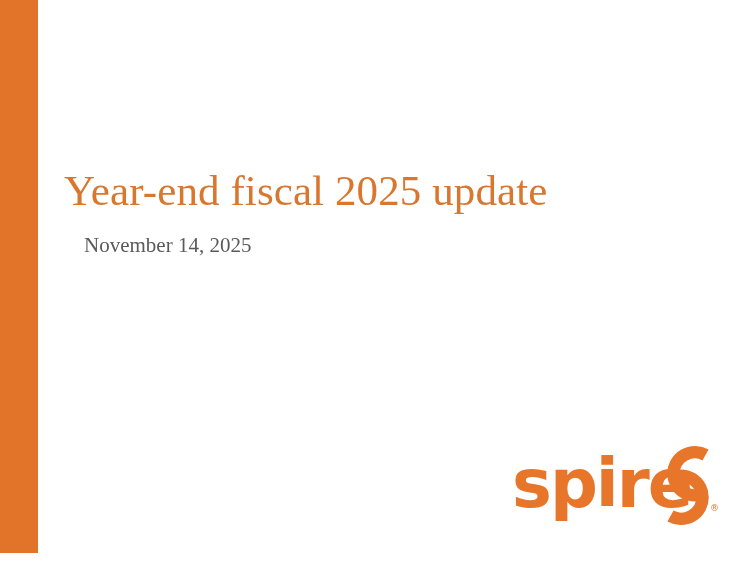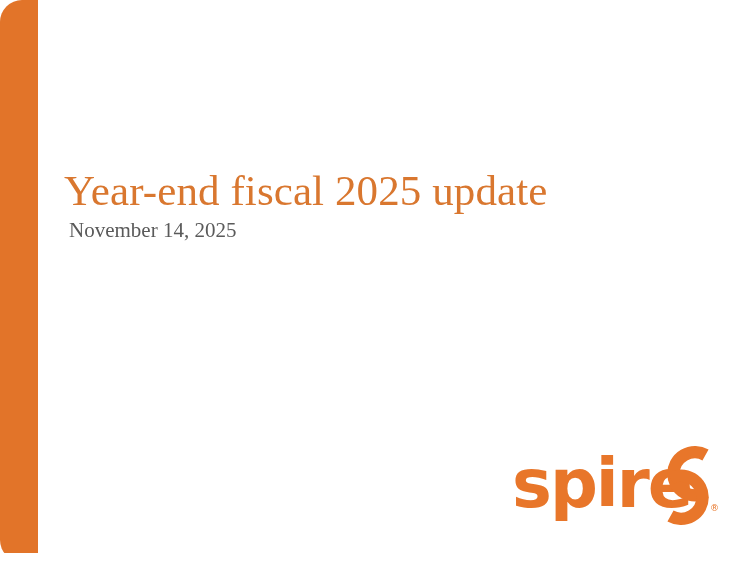--- a/index.html
+++ b/index.html
@@ -9,21 +9,20 @@
     background: #ffffff;
   }
 
   #slide {
     position: relative;
     width: 750px;
     height: 562px;
     background: #ffffff;
     overflow: hidden;
     font-family: "Liberation Serif", "DejaVu Serif", serif;
-    border-radius: 22px;
   }
 
   
   #accent-bar {
     position: absolute;
     left: 0;
     top: 0;
     width: 38px;
     height: 553px;
     background: #E27429;
@@ -42,21 +41,21 @@
     font-family: "Liberation Serif", "DejaVu Serif", serif;
     font-weight: 400;
     font-size: 43px;
     line-height: 50px;
     letter-spacing: 0.1px;
     color: #D9772F;
     white-space: nowrap;
   }
 
   #slide-subtitle {
-    margin: 0;
+    margin: 15px;
     padding-left: 5px;
     font-family: "Liberation Serif", "DejaVu Serif", serif;
     font-weight: 400;
     font-size: 21px;
     line-height: 28px;
     color: #5A5A5A;
     white-space: nowrap;
   }
 
   

